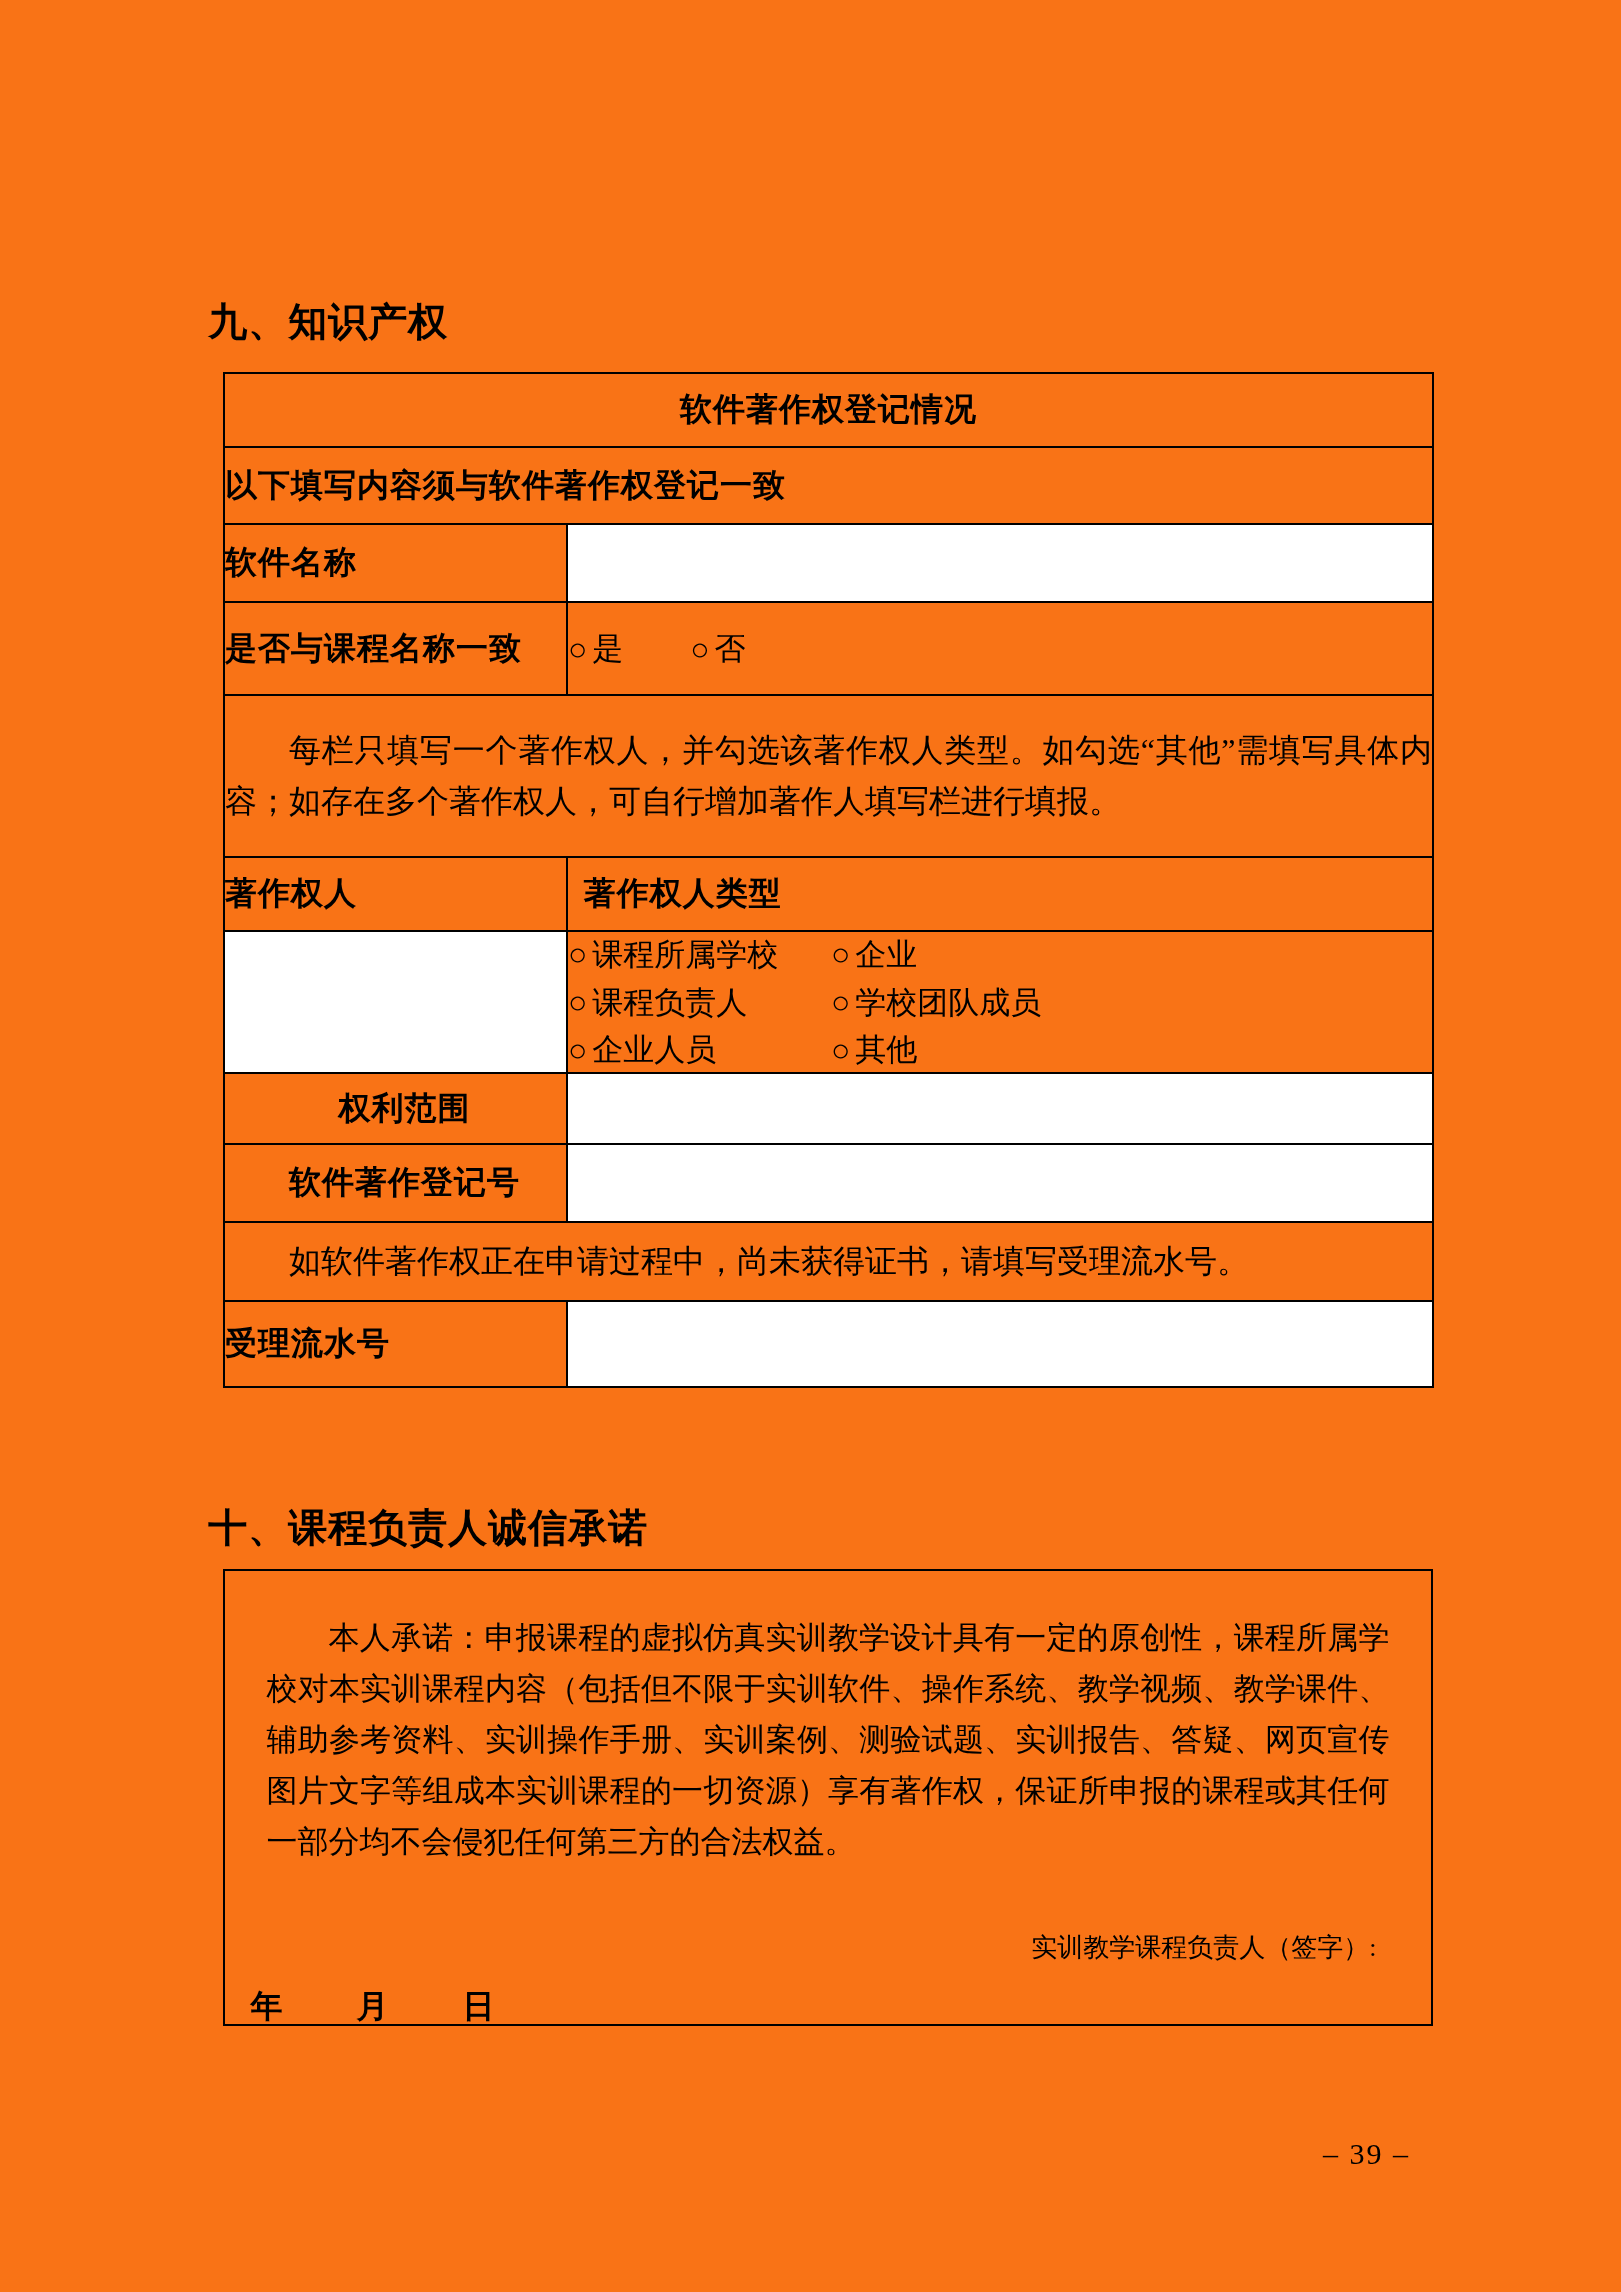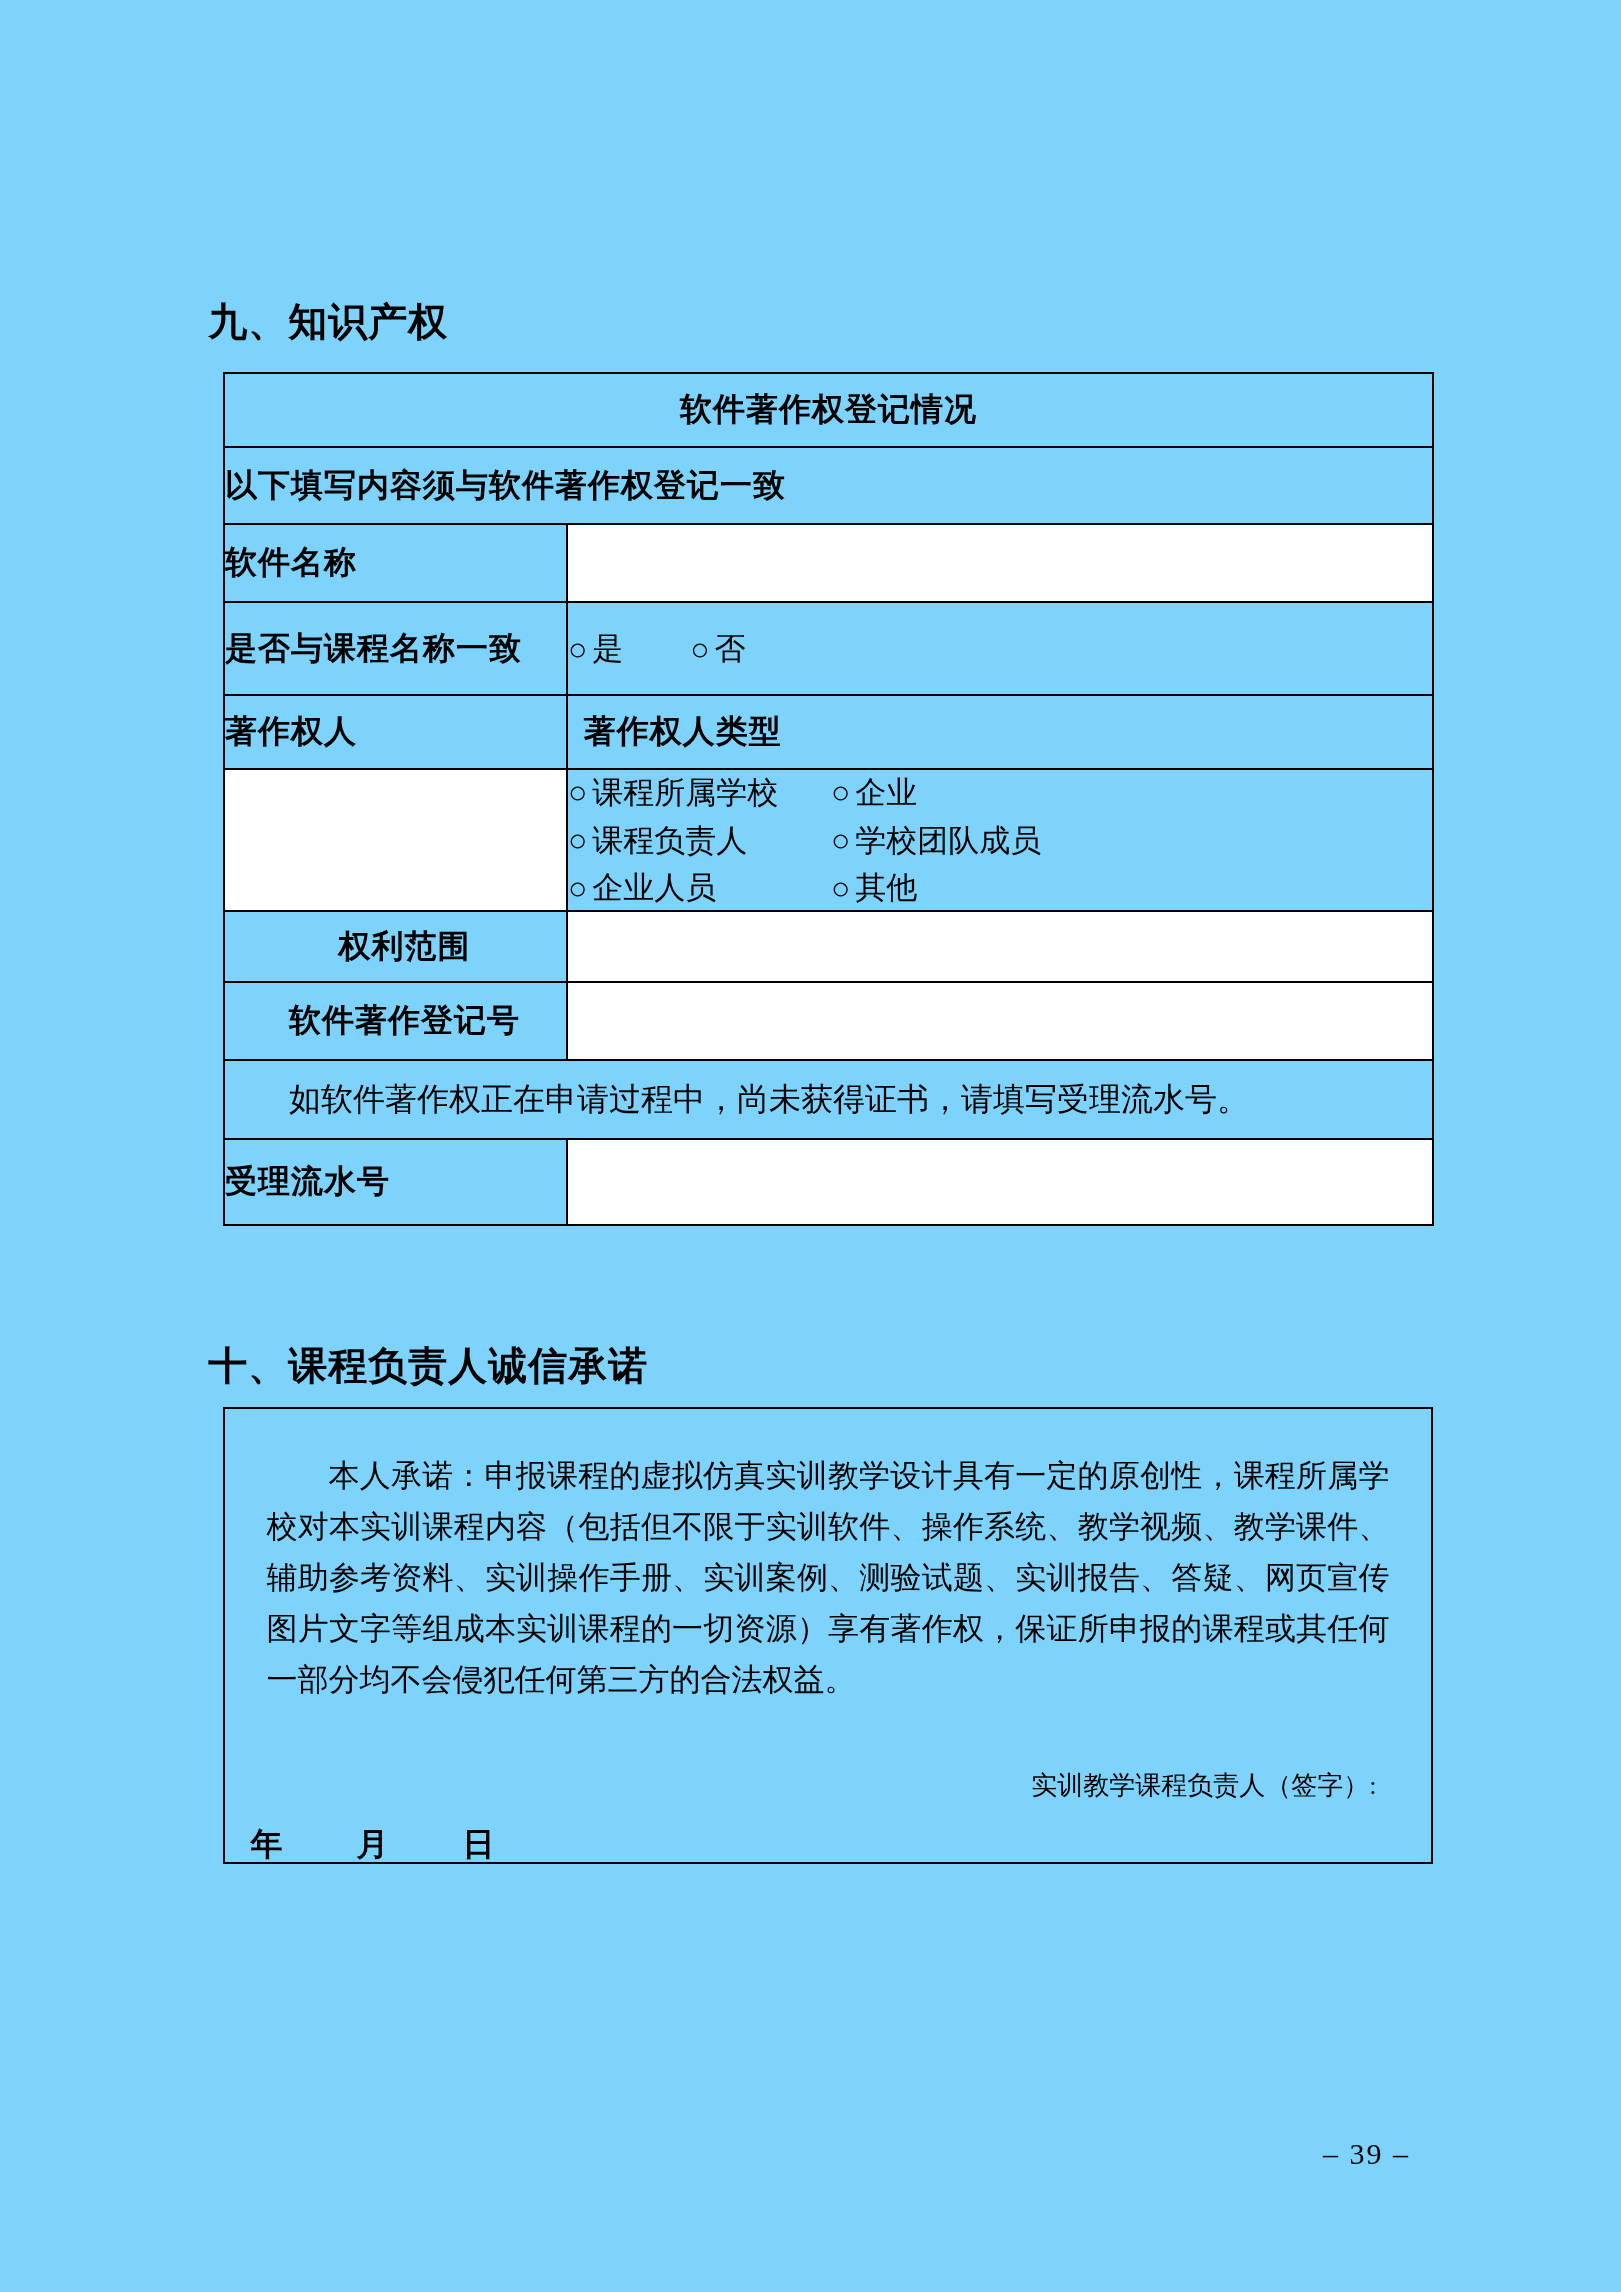--- a/index.html
+++ b/index.html
@@ -1,19 +1,19 @@
 <!DOCTYPE html>
 <html><head>
 <meta charset="utf-8">
 <style>
   html,body { margin:0; padding:0; background:#888; }
   .page {
     position:relative;
     width:1621px; height:2293px;
-    background:#7dd3fc;
+    background:#f97316;
     color:#000;
     font-family:"Liberation Serif", serif;
     overflow:hidden;
     margin:0 auto;
   }
   .content {
     position:absolute; left:223px; top:0; width:1210px;
   }
   .sec-title {
     font-family:"Liberation Sans", sans-serif;
@@ -152,20 +152,23 @@
             <span class="radio-opt">
                 <span class="radio-glyph">○</span>
                 <span>是</span>
               </span>
             <span class="radio-opt">
                 <span class="radio-glyph">○</span>
                 <span>否</span>
               </span>
           </td>
         </tr>
+        <tr style="height:162px">
+          <td colspan="2" class="note">每栏只填写一个著作权人，并勾选该著作权人类型。如勾选“其他”需填写具体内容；如存在多个著作权人，可自行增加著作人填写栏进行填报。</td>
+        </tr>
         <tr style="height:74px">
           <td class="lbl">著作权人</td>
           <td class="lbl" style="padding-left:15.7px">著作权人类型</td>
         </tr>
         <tr style="height:142px">
           <td class="fill-cell"></td>
           <td class="opt-cell">
             <div class="opt-grid">
               <span class="radio-opt">
                   <span class="radio-glyph">○</span>

